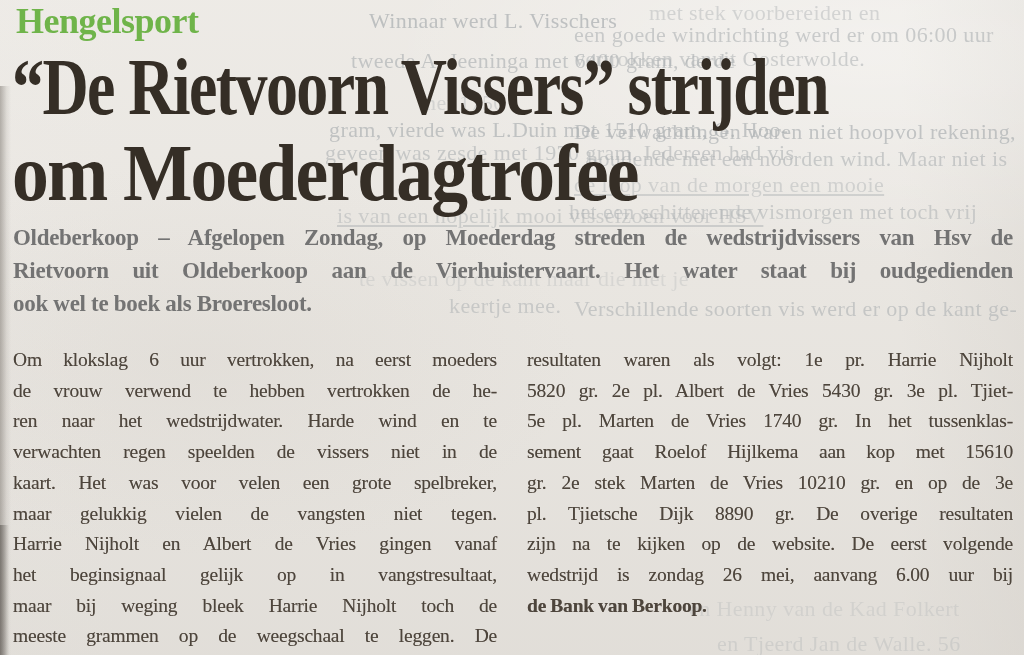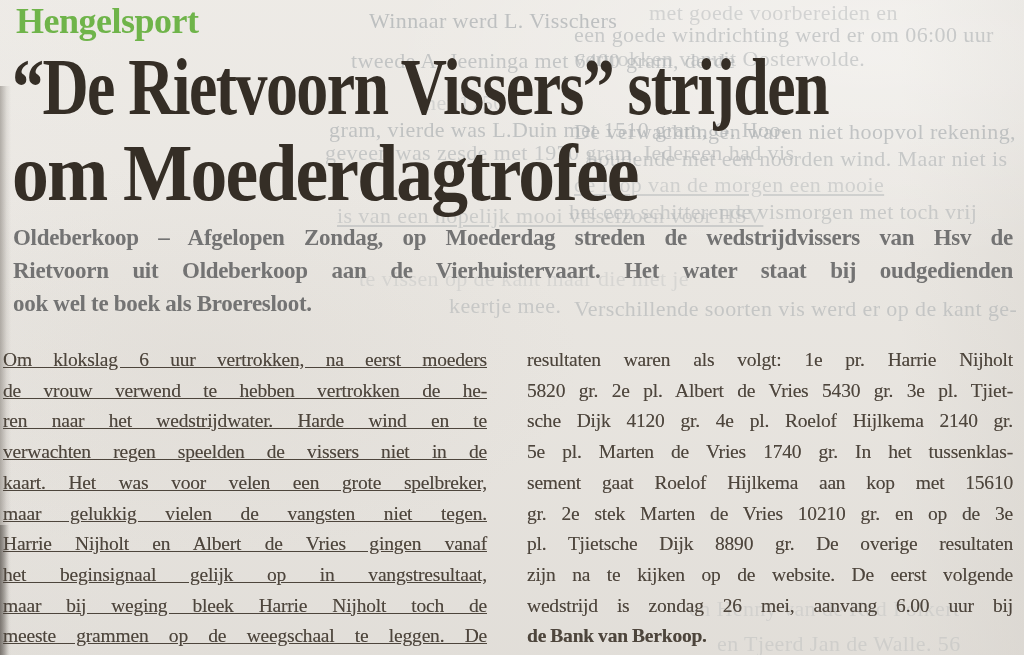--- a/index.html
+++ b/index.html
@@ -52,40 +52,40 @@
   }
   .hl1{transform:scaleX(0.80);}
   .hl2{transform:scaleX(0.92);}
   .intro{position:absolute;left:13px;top:221px;width:1000px;color:#737373;font-weight:700;}
   .intro-line{
     line-height:33px;font-size:23px;letter-spacing:-0.3px;
     text-align:justify;text-align-last:justify;
   }
   .intro-line:last-child{text-align-last:left;}
   .col{position:absolute;top:345px;color:#4d453c;}
-  .col-left{left:3px;width:484px;text-decoration:underline;}
+  .col-left{left:13px;width:484px;}
   .col-right{left:527px;width:486px;}
   .body-line{
     font-size:19.5px;line-height:30.7px;
     letter-spacing:-0.2px;word-spacing:-0.5px;
     text-align:justify;text-align-last:justify;
     text-shadow:0 0 0.5px rgba(70,60,50,0.45);
   }
   .col-right .body-line:last-child{text-align-last:left;font-weight:bold;}
 </style>
 </head>
 <body>
 
 <div class="page">
 
   <div class="paper-shade"></div>
 
   <div class="ghost-layer">
       <div class="ghost-line" style="left: 340px; top: 8px; opacity: 0.75;">Winnaar werd L. Visschers</div>
-      <div class="ghost-line" style="left: 620px; top: 0px; opacity: 0.45;">met goede voorbereiden en</div>
+      <div class="ghost-line" style="left: 620px; top: 0px; opacity: 0.45;">met stek voorbereiden en</div>
       <div class="ghost-line" style="left: 545px; top: 22px; opacity: 0.6;">een goede windrichting werd er om 06:00 uur</div>
       <div class="ghost-line" style="left: 545px; top: 46px; opacity: 0.55;">vertrokken vanuit Oosterwolde.</div>
       <div class="ghost-line" style="left: 322px; top: 48px; opacity: 0.65;">tweede A. Jeeninga met 6400 gram, derde</div>
       <div class="ghost-line" style="left: 390px; top: 90px; opacity: 0.4;">met 1750</div>
       <div class="ghost-line" style="left: 300px; top: 117px; opacity: 0.7;">gram, vierde was L.Duin met 1510 gram, G. Hoo-</div>
       <div class="ghost-line" style="left: 545px; top: 119px; opacity: 0.7;">De verwachtingen waren niet hoopvol rekening,</div>
       <div class="ghost-line" style="left: 296px; top: 140px; opacity: 0.6;">geveen was zesde met 1970 gram. Iedereen had vis</div>
       <div class="ghost-line" style="left: 558px; top: 146px; opacity: 0.6;">houdende met een noorden wind. Maar niet is</div>
       <div class="ghost-line" style="left: 545px; top: 172px; opacity: 0.45; text-decoration: underline;">de loop van de morgen een mooie</div>
       <div class="ghost-line" style="left: 540px; top: 199px; opacity: 0.55;">het een schitterende vismorgen met toch vrij</div>
@@ -121,21 +121,20 @@
         <div class="body-line">maar gelukkig vielen de vangsten niet tegen.</div>
         <div class="body-line">Harrie Nijholt en Albert de Vries gingen vanaf</div>
         <div class="body-line">het beginsignaal gelijk op in vangstresultaat,</div>
         <div class="body-line">maar bij weging bleek Harrie Nijholt toch de</div>
         <div class="body-line">meeste grammen op de weegschaal te leggen. De</div>
       </div>
 
     <div class="col col-right">
         <div class="body-line">resultaten waren als volgt: 1e pr. Harrie Nijholt</div>
         <div class="body-line">5820 gr. 2e pl. Albert de Vries 5430 gr. 3e pl. Tjiet-</div>
-        <div class="body-line">sche Dijk 4120 gr. 4e pl. Roelof Hijlkema 2140 gr.</div>
         <div class="body-line">5e pl. Marten de Vries 1740 gr. In het tussenklas-</div>
         <div class="body-line">sement gaat Roelof Hijlkema aan kop met 15610</div>
         <div class="body-line">gr. 2e stek Marten de Vries 10210 gr. en op de 3e</div>
         <div class="body-line">pl. Tjietsche Dijk 8890 gr. De overige resultaten</div>
         <div class="body-line">zijn na te kijken op de website. De eerst volgende</div>
         <div class="body-line">wedstrijd is zondag 26 mei, aanvang 6.00 uur bij</div>
         <div class="body-line">de Bank van Berkoop.</div>
       </div>
 
   </div>

